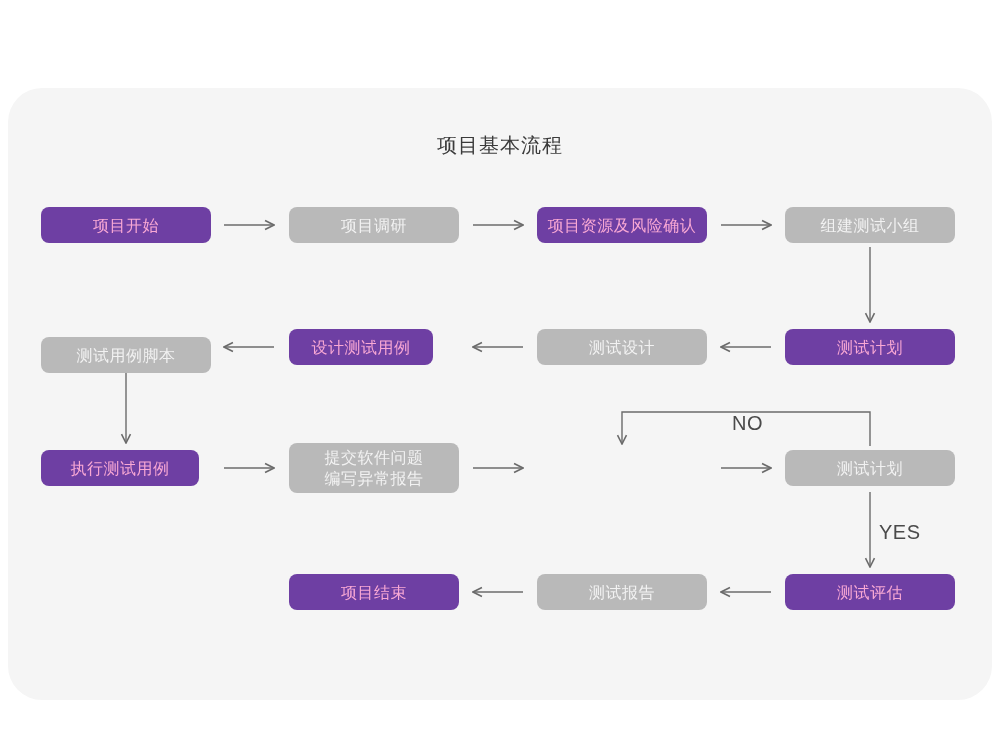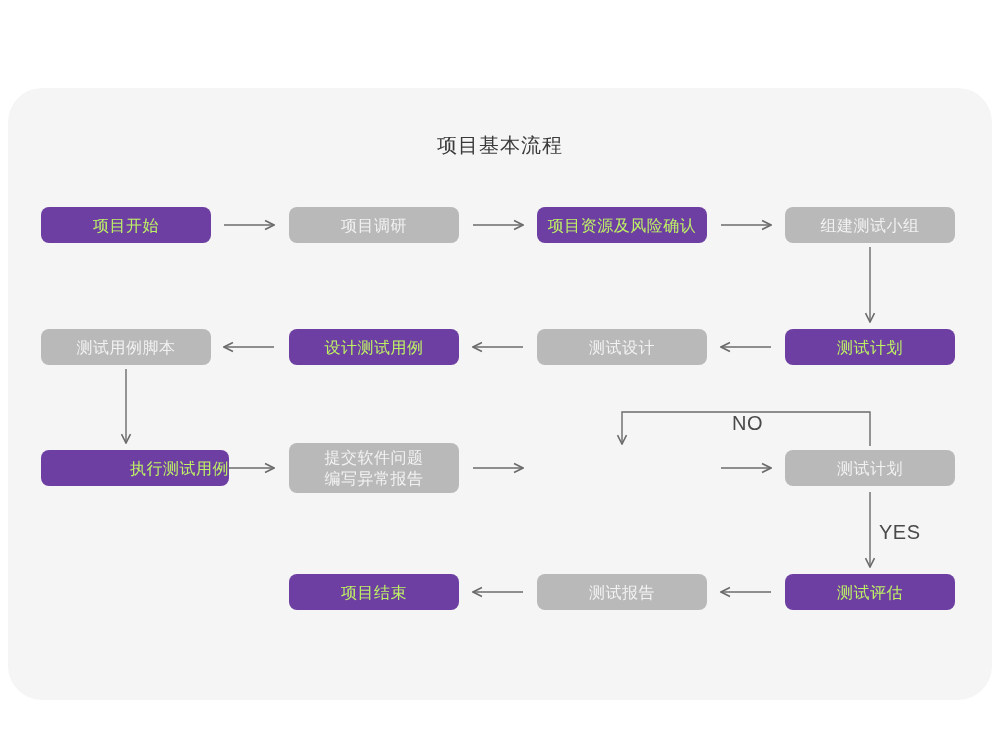--- a/index.html
+++ b/index.html
@@ -56,21 +56,21 @@
     justify-content: center;
     text-align: center;
     font-size: 16px;
     line-height: 21px;
     letter-spacing: 0.5px;
     white-space: pre-line;
     user-select: none;
   }
   .node.purple {
     background: #6e3fa3;
-    color: #bef264;
+    color: #f9a8d4;
   }
   .node.gray {
     background: #b9b9b9;
     color: #f2f2f2;
   }
   .edge-label {
     position: absolute;
     font-size: 20px;
     color: #4a4a4a;
     letter-spacing: 0.5px;
@@ -156,34 +156,34 @@
   <div class="node gray" style="left:289px; top:207px; width:170px; height:36px;">
     <span>项目调研</span>
   </div>
   <div class="node purple" style="left:537px; top:207px; width:170px; height:36px;">
     <span>项目资源及风险确认</span>
   </div>
   <div class="node gray" style="left:785px; top:207px; width:170px; height:36px;text-align:right;">
     <span>组建测试小组</span>
   </div>
 
-  <div class="node gray" style="left:41px; top:329px; width:170px; height:36px;">
+  <div class="node gray" style="left:41px; top:337px; width:170px; height:36px;">
     <span>测试用例脚本</span>
   </div>
-  <div class="node purple" style="left:289px; top:329px; width:170px; height:36px;">
+  <div class="node purple" style="left:289px; top:329px; width:144px; height:36px;">
     <span>设计测试用例</span>
   </div>
   <div class="node gray" style="left:537px; top:329px; width:170px; height:36px;">
     <span>测试设计</span>
   </div>
   <div class="node purple" style="left:785px; top:329px; width:170px; height:36px;">
     <span>测试计划</span>
   </div>
 
-  <div class="node purple" style="left:41px; top:450px; width:188px; height:36px;justify-content:flex-end;">
+  <div class="node purple" style="left:41px; top:450px; width:158px; height:36px;">
     <span>执行测试用例</span>
   </div>
   <div class="node gray" style="left:289px; top:443px; width:170px; height:50px;">
     <span>提交软件问题
 编写异常报告</span>
   </div>
   <div class="node gray" style="left:785px; top:450px; width:170px; height:36px;">
     <span>测试计划</span>
   </div>
 

